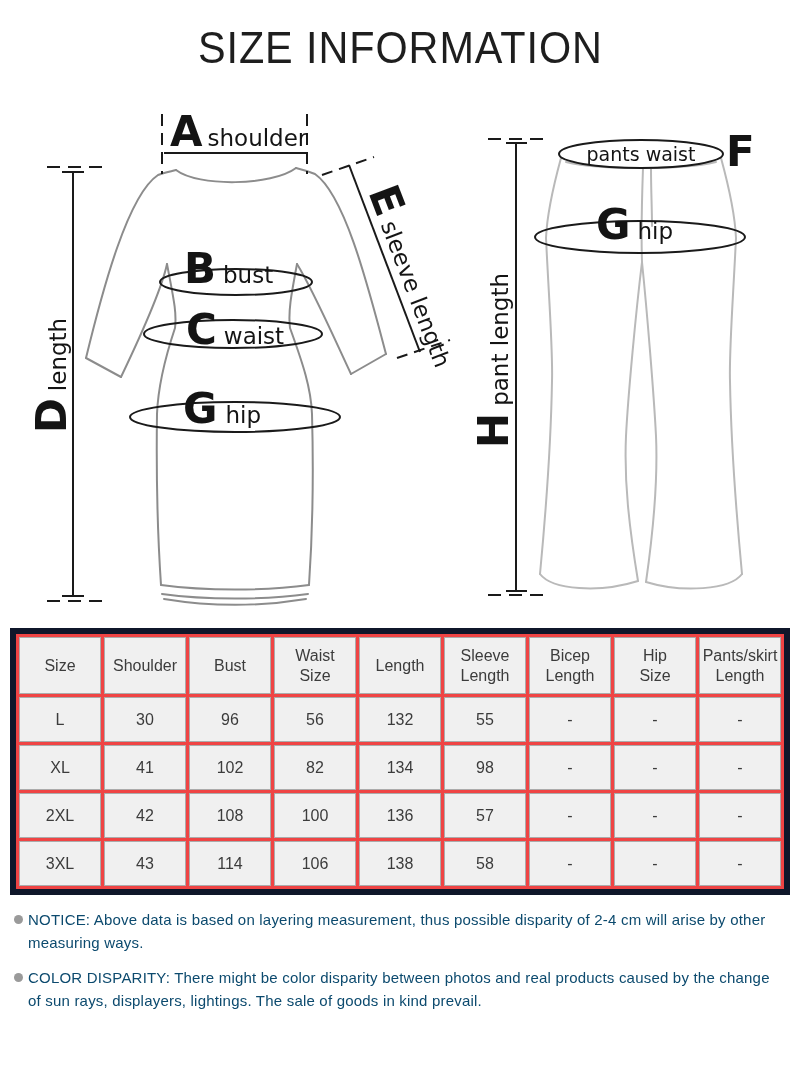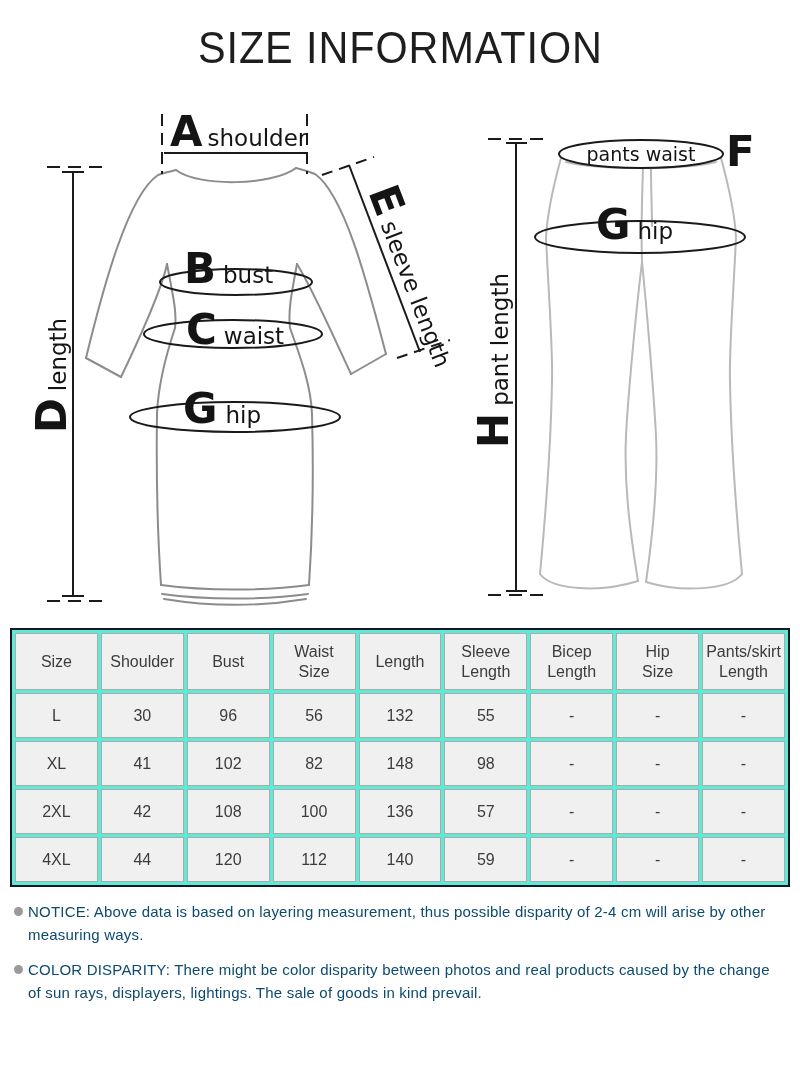--- a/index.html
+++ b/index.html
@@ -28,21 +28,21 @@
   .tM { font-size: 19px; font-weight: 500; }
   .meas { stroke: #1a1a1a; stroke-width: 2; fill: none; }
   .garment { stroke: #8c8c8c; stroke-width: 2; fill: none; stroke-linecap: round; stroke-linejoin: round; }
   .garment-light { stroke: #b9b9b9; stroke-width: 2; fill: none; stroke-linecap: round; stroke-linejoin: round; }
 
   
   .table-wrap { padding: 0 10px; }
   table.size-table {
     width: 780px; table-layout: fixed;
     border-collapse: separate; border-spacing: 3px;
-    border: 2px solid #0f172a; background: #5eead4;
+    border: 6px solid #0f172a; background: #ef4444;
   }
   table.size-table th, table.size-table td {
     background: #f0f0f0; border: 1px solid #ababab;
     text-align: center; vertical-align: middle;
     font-size: 16px; font-weight: normal; color: #3c3c3c;
     white-space: pre-line; line-height: 1.25;
   }
   table.size-table th { height: 57px; }
   table.size-table td { height: 45px; }
 
@@ -168,44 +168,44 @@
             <td>55</td>
             <td>-</td>
             <td>-</td>
             <td>-</td>
           </tr>
           <tr>
             <td>XL</td>
             <td>41</td>
             <td>102</td>
             <td>82</td>
-            <td>148</td>
+            <td>134</td>
             <td>98</td>
             <td>-</td>
             <td>-</td>
             <td>-</td>
           </tr>
           <tr>
             <td>2XL</td>
             <td>42</td>
             <td>108</td>
             <td>100</td>
             <td>136</td>
             <td>57</td>
             <td>-</td>
             <td>-</td>
             <td>-</td>
           </tr>
           <tr>
-            <td>4XL</td>
-            <td>44</td>
-            <td>120</td>
-            <td>112</td>
-            <td>140</td>
-            <td>59</td>
+            <td>3XL</td>
+            <td>43</td>
+            <td>114</td>
+            <td>106</td>
+            <td>138</td>
+            <td>58</td>
             <td>-</td>
             <td>-</td>
             <td>-</td>
           </tr>
         </tbody>
     </table>
   </div>
 
   <div class="notices">
       <div class="notice">

